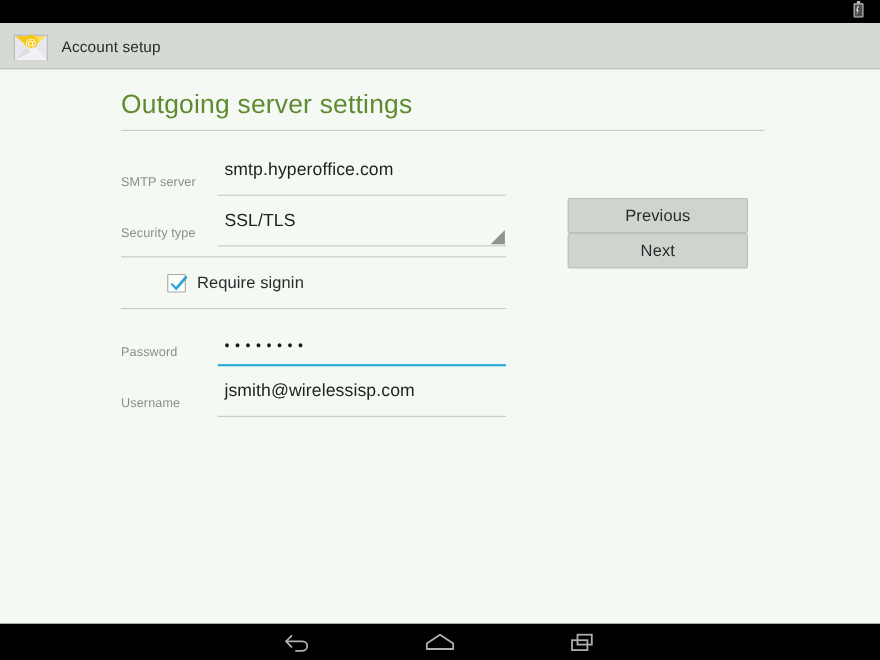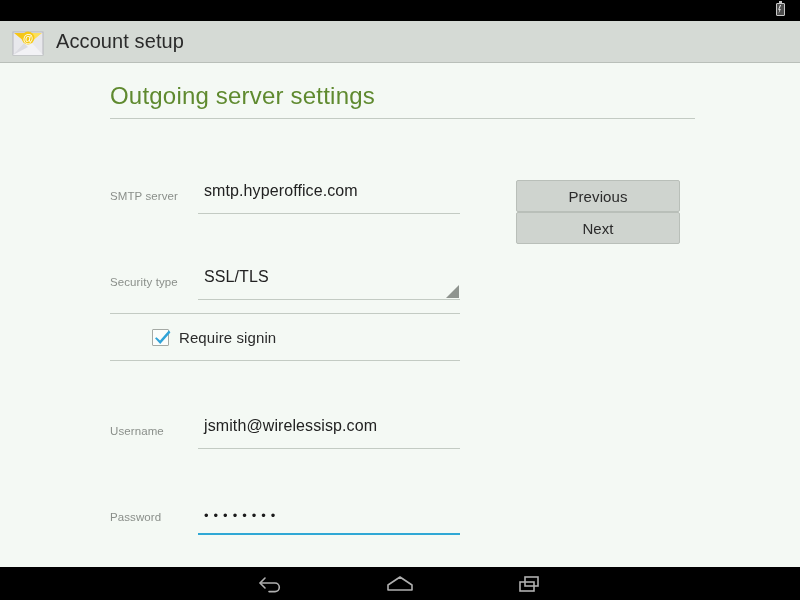--- a/index.html
+++ b/index.html
@@ -91,21 +91,21 @@
     padding-left: 10px;
   }
   #app-icon {
     width: 36px; height: 32px;
     position: relative;
     flex: 0 0 auto;
     margin-right: 10px;
   }
   #app-icon svg { display: block; }
   #app-title {
-    font-size: 20px;
+    font-size: 14px;
     color: #2b2b2b;
     letter-spacing: 0.1px;
   }
 
   
   #content {
     position: absolute;
     top: 64px; left: 0;
     width: 800px;
     height: 552px;
@@ -131,22 +131,21 @@
     position: absolute;
     top: 72px;
     left: 110px;
     width: 350px;
   }
 
   .field-row {
     position: relative;
     height: 46px;
     display: flex;
-    align-items: flex-start;
-    margin-top: 40px;
+    align-items: center;
   }
   .field-label {
     width: 88px;
     flex: 0 0 88px;
     font-size: 11.5px;
     color: #8a8f8a;
     padding-top: 14px;
     letter-spacing: 0.1px;
   }
   .field-control {
@@ -317,30 +316,30 @@
           <svg width="19" height="19" viewBox="0 0 19 19">
             <path d="M3.5 10.2 L7 13.6 L16 3.2 L17.4 5.6 L7.2 17 L2 11.3 Z" fill="#2fa3d8"></path>
           </svg>
         </span>
         <span id="checkbox-label">Require signin</span>
       </div>
 
       <div class="spacer-gap"></div>
 
       <div class="field-row">
+        <span class="field-label">Password</span>
+        <div class="field-control focused">
+          <span class="field-value masked">••••••••</span>
+        </div>
+      </div>
+
+      <div class="field-row">
         <span class="field-label">Username</span>
         <div class="field-control">
           <span class="field-value">jsmith@wirelessisp.com</span>
-        </div>
-      </div>
-
-      <div class="field-row">
-        <span class="field-label">Password</span>
-        <div class="field-control focused">
-          <span class="field-value masked">••••••••</span>
         </div>
       </div>
 
     </div>
 
     <div id="button-column">
       <button class="wizard-button" id="previous-button">Previous</button>
       <button class="wizard-button" id="next-button">Next</button>
     </div>
 

